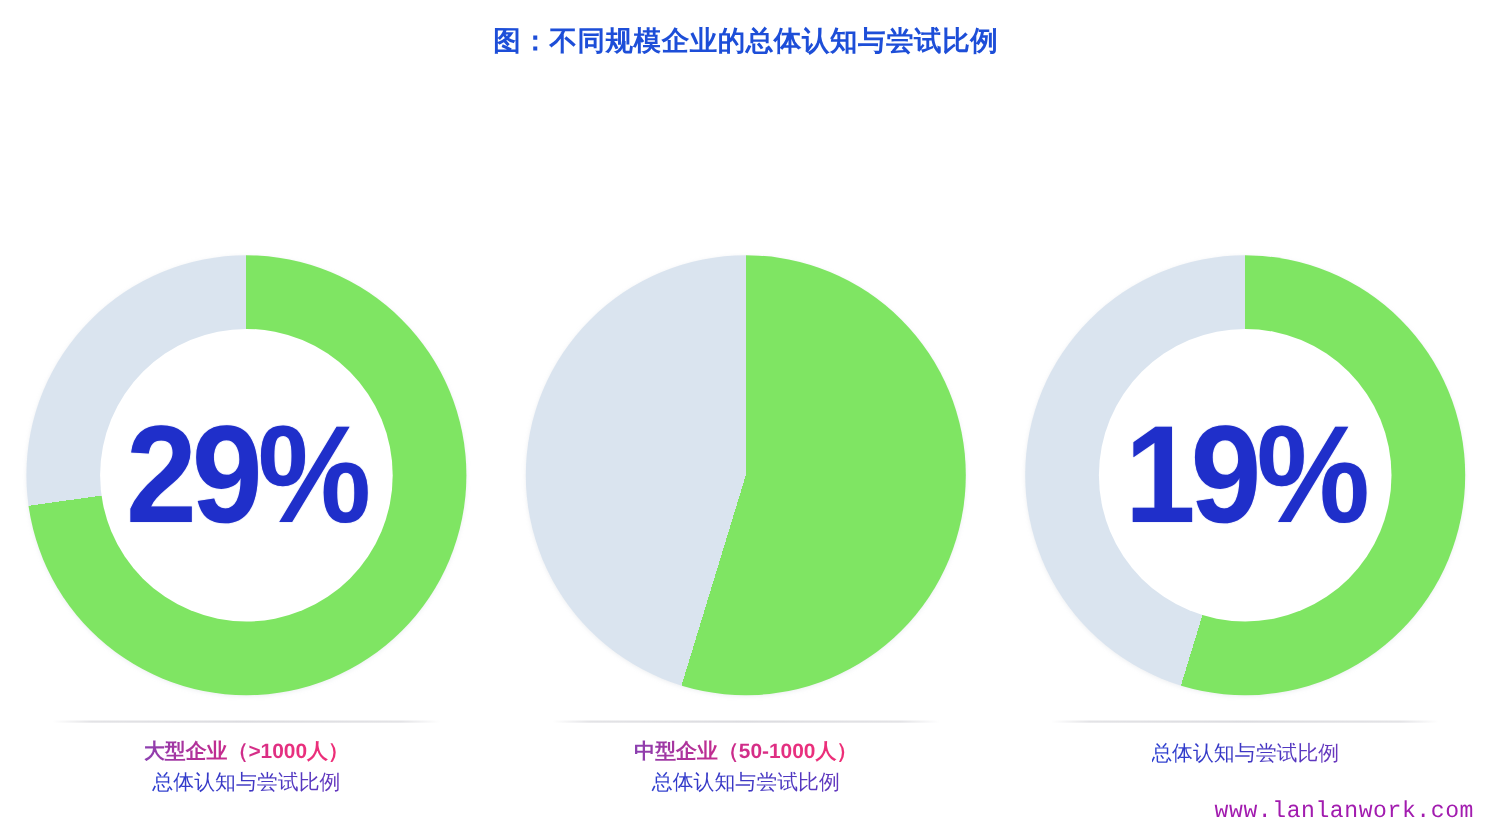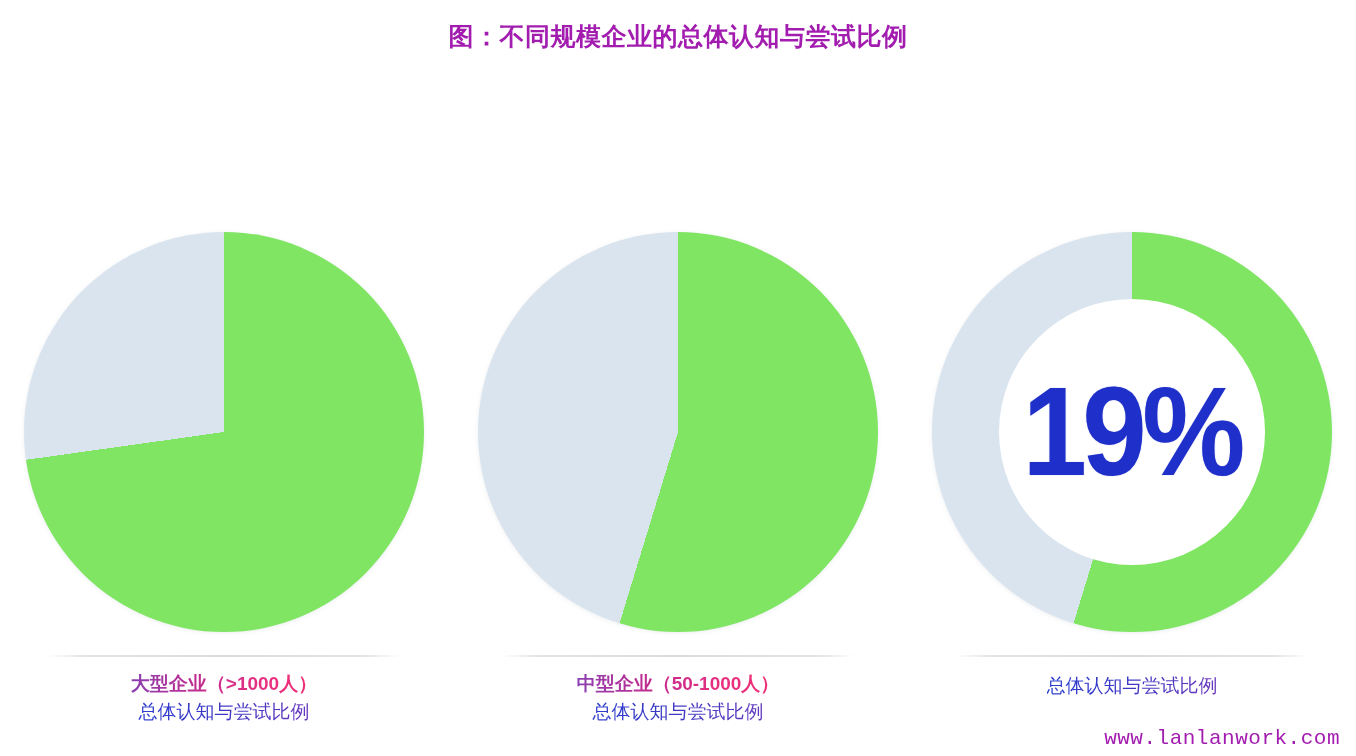--- a/index.html
+++ b/index.html
@@ -17,21 +17,21 @@
 
   
   .chart-title {
     position: absolute;
     top: 20px;
     left: 0;
     width: 100%;
     text-align: center;
     font-size: 25px;
     font-weight: bold;
-    color: #a21caf;
+    color: #1d4ed8;
     letter-spacing: 0.5px;
     white-space: nowrap;
   }
 
   
   .donut-row {
     position: absolute;
     top: 232px;
     left: 0;
     width: 1356px;
@@ -144,20 +144,23 @@
 </head>
 <body>
 
 <div class="chart-title">图：不同规模企业的总体认知与尝试比例</div>
 
 <div class="donut-row">
 
   <div class="donut-cell">
     <div class="donut-wrap">
       <div class="donut" id="donut-0" style="background: conic-gradient(rgb(127, 229, 99) 0deg, rgb(127, 229, 99) 262deg, rgb(218, 228, 239) 262deg, rgb(218, 228, 239) 360deg);"></div>
+      <div class="donut-hole">
+        <span class="pct-text">29%</span>
+      </div>
     </div>
     <div class="divider"></div>
     <div class="label-block">
       <span class="label-primary">大型企业（&gt;1000人）</span>
       <span class="label-secondary">总体认知与尝试比例</span>
     </div>
   </div>
 
   <div class="donut-cell">
     <div class="donut-wrap">

